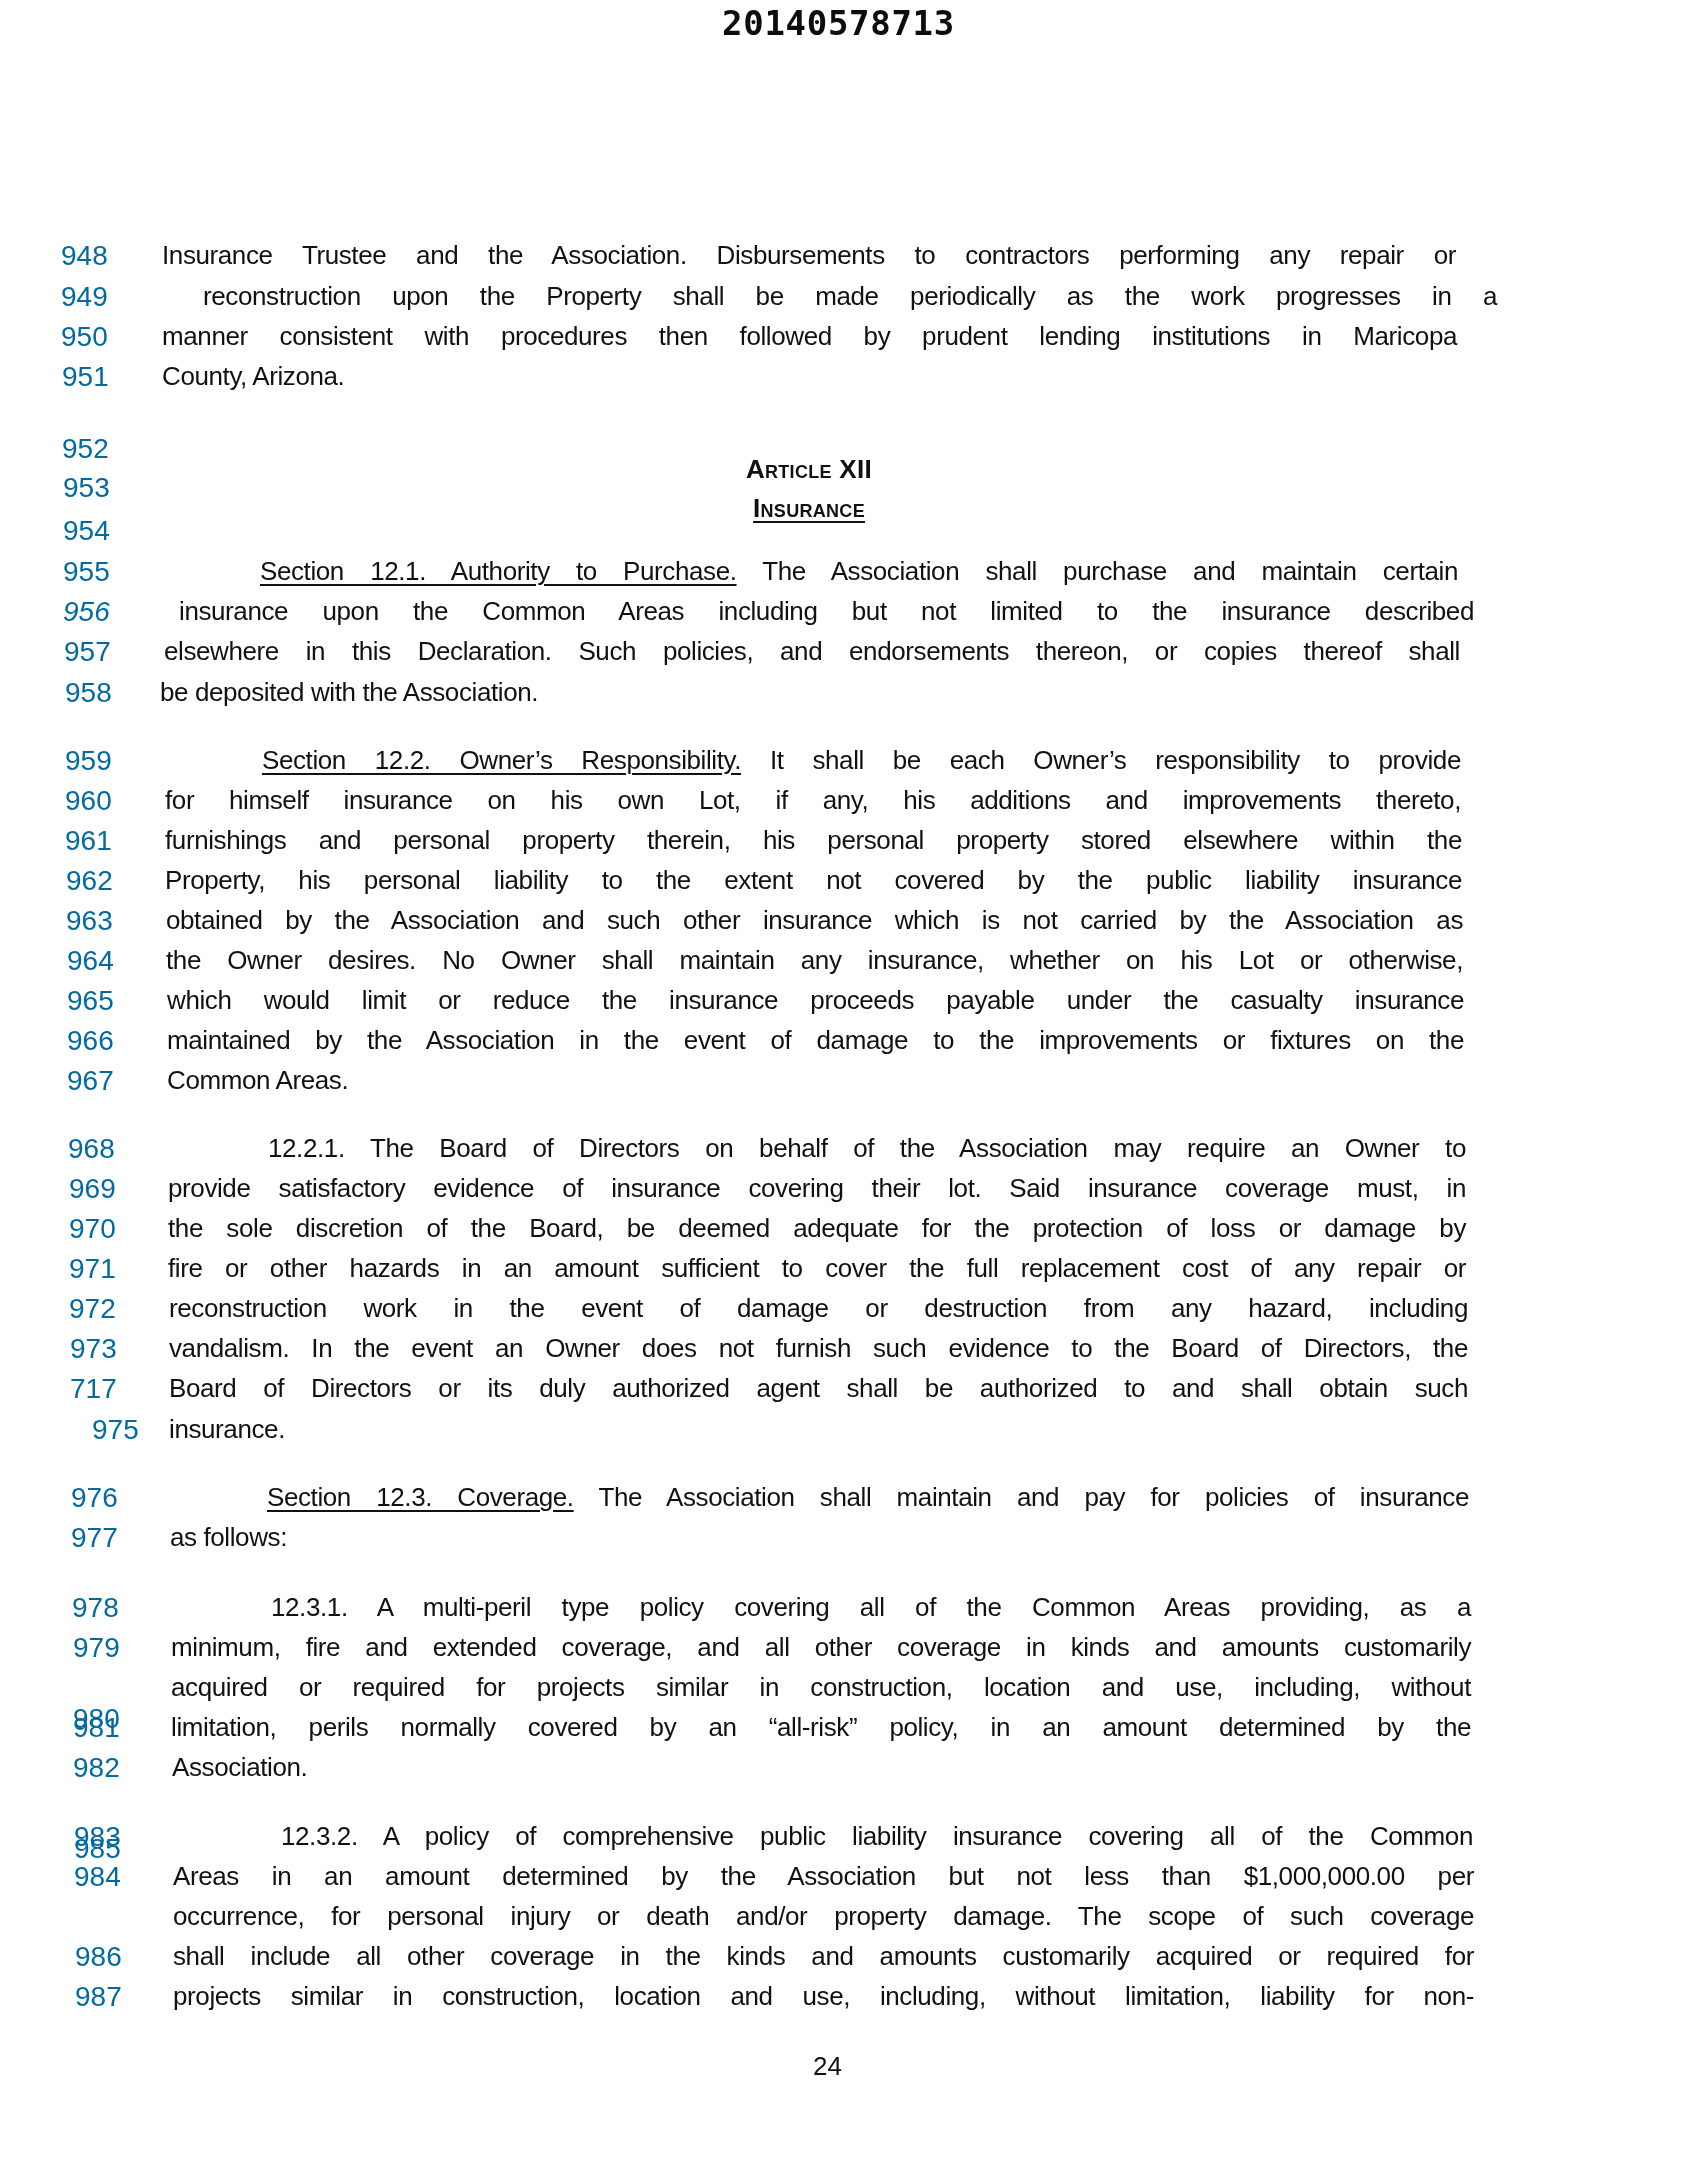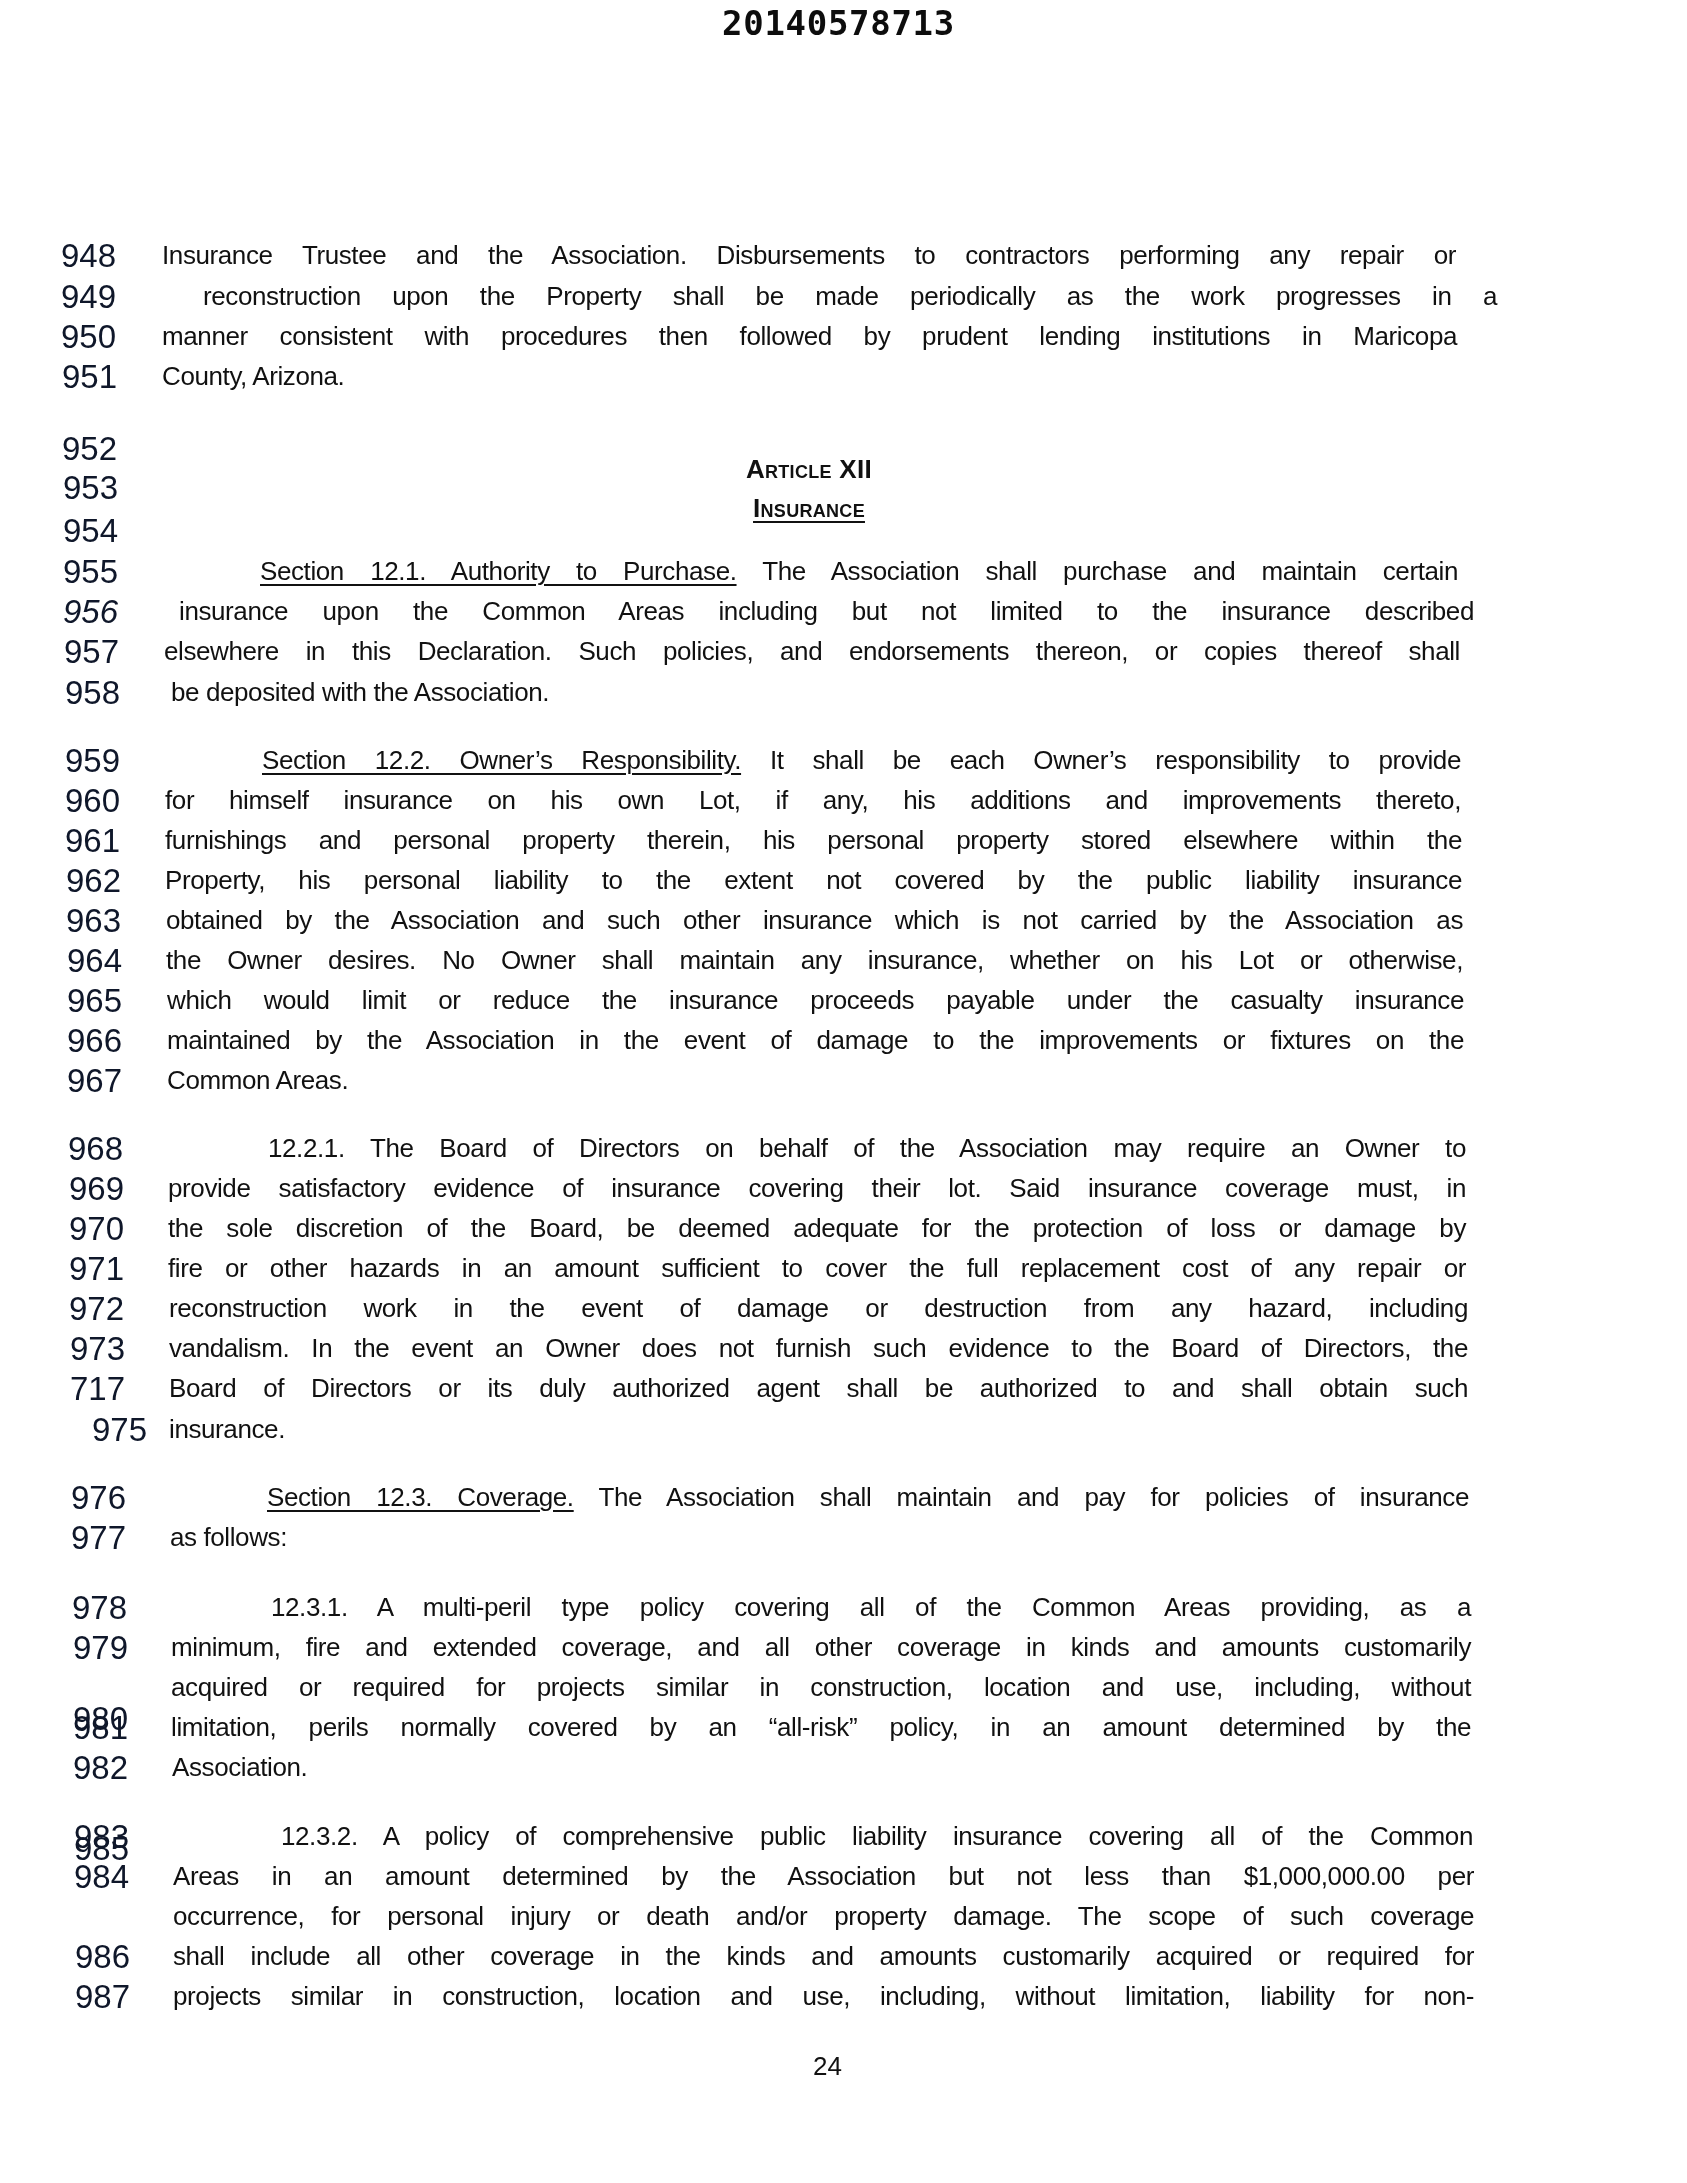--- a/index.html
+++ b/index.html
@@ -1,21 +1,21 @@
 <!DOCTYPE html>
 <html style="font-size:10.5px"><head>
 <meta charset="utf-8">
 <style>
   html, body { margin: 0; padding: 0; background: #ffffff; }
   body { width: 1688px; height: 2183px; position: relative; overflow: hidden; color: #111111;
          font-family: "Liberation Sans", "DejaVu Sans", sans-serif; }
   .page-header { position: absolute; top: 2.6px; left: 0; width: 1677px; text-align: center;
          font-family: "DejaVu Sans Mono", "Liberation Mono", monospace; font-weight: bold;
          font-size: 34px; letter-spacing: 0.7px; color: #0d0d0d; }
-  .ln-num { position: absolute; width: 79px; text-align: left; font-size: 33px; color: #0f172a;
+  .ln-num { position: absolute; width: 79px; text-align: left; font-size: 28px; color: #0369a1;
          letter-spacing: 0px; }
   .ln-text { position: absolute; height: 33px; line-height: 33px; font-size: 26px; white-space: nowrap;
          text-align: justify; text-align-last: justify; letter-spacing: -0.4px; }
   .ln-text.last { text-align-last: left; }
   .ln-text.center { text-align: center; text-align-last: center; }
   .u { text-decoration: underline; text-decoration-thickness: 2px; text-underline-offset: 4px; }
   .hd { font-weight: bold; font-variant: small-caps; letter-spacing: 0.3px; font-size: 26px; margin-top: 21px; }
   .page-number { position: absolute; top: 2051px; left: 0; width: 1655px; text-align: center;
          font-size: 26px; color: #111; }
 </style>
@@ -39,21 +39,21 @@
     <div class="ln-text center hd" style="top: 471px; left: 0px; width: 1618px;"><span class="u">Insurance</span></div>
     <div class="ln-num" style="top: 514px; height: 33px; line-height: 33px; left: 63px;">954</div>
     <div class="ln-text last" style="top: 514px; left: 163px; width: 1295px;"><span></span></div>
     <div class="ln-num" style="top: 555px; height: 33px; line-height: 33px; left: 63px;">955</div>
     <div class="ln-text" style="top: 555px; left: 260px; width: 1198px;"><span class="u">Section 12.1. Authority to Purchase.</span><span> The Association shall purchase and maintain certain</span></div>
     <div class="ln-num" style="top: 595px; height: 33px; line-height: 33px; left: 63px; font-style: italic;">956</div>
     <div class="ln-text" style="top: 595px; left: 179px; width: 1295px;"><span>insurance upon the Common Areas including but not limited to the insurance described</span></div>
     <div class="ln-num" style="top: 635px; height: 33px; line-height: 33px; left: 64px;">957</div>
     <div class="ln-text" style="top: 635px; left: 164px; width: 1296px;"><span>elsewhere in this Declaration. Such policies, and endorsements thereon, or copies thereof shall</span></div>
     <div class="ln-num" style="top: 676px; height: 33px; line-height: 33px; left: 65px;">958</div>
-    <div class="ln-text last" style="top: 676px; left: 171px; width: 1296px;"><span>be deposited with the Association.</span></div>
+    <div class="ln-text last" style="top: 676px; left: 160px; width: 1296px;"><span>be deposited with the Association.</span></div>
     <div class="ln-num" style="top: 744px; height: 33px; line-height: 33px; left: 65px;">959</div>
     <div class="ln-text" style="top: 744px; left: 262px; width: 1199px;"><span class="u">Section 12.2. Owner’s Responsibility.</span><span> It shall be each Owner’s responsibility to provide</span></div>
     <div class="ln-num" style="top: 784px; height: 33px; line-height: 33px; left: 65px;">960</div>
     <div class="ln-text" style="top: 784px; left: 165px; width: 1296px;"><span>for himself insurance on his own Lot, if any, his additions and improvements thereto,</span></div>
     <div class="ln-num" style="top: 824px; height: 33px; line-height: 33px; left: 65px;">961</div>
     <div class="ln-text" style="top: 824px; left: 165px; width: 1297px;"><span>furnishings and personal property therein, his personal property stored elsewhere within the</span></div>
     <div class="ln-num" style="top: 864px; height: 33px; line-height: 33px; left: 66px;">962</div>
     <div class="ln-text" style="top: 864px; left: 165px; width: 1297px;"><span>Property, his personal liability to the extent not covered by the public liability insurance</span></div>
     <div class="ln-num" style="top: 904px; height: 33px; line-height: 33px; left: 66px;">963</div>
     <div class="ln-text" style="top: 904px; left: 166px; width: 1297px;"><span>obtained by the Association and such other insurance which is not carried by the Association as</span></div>

